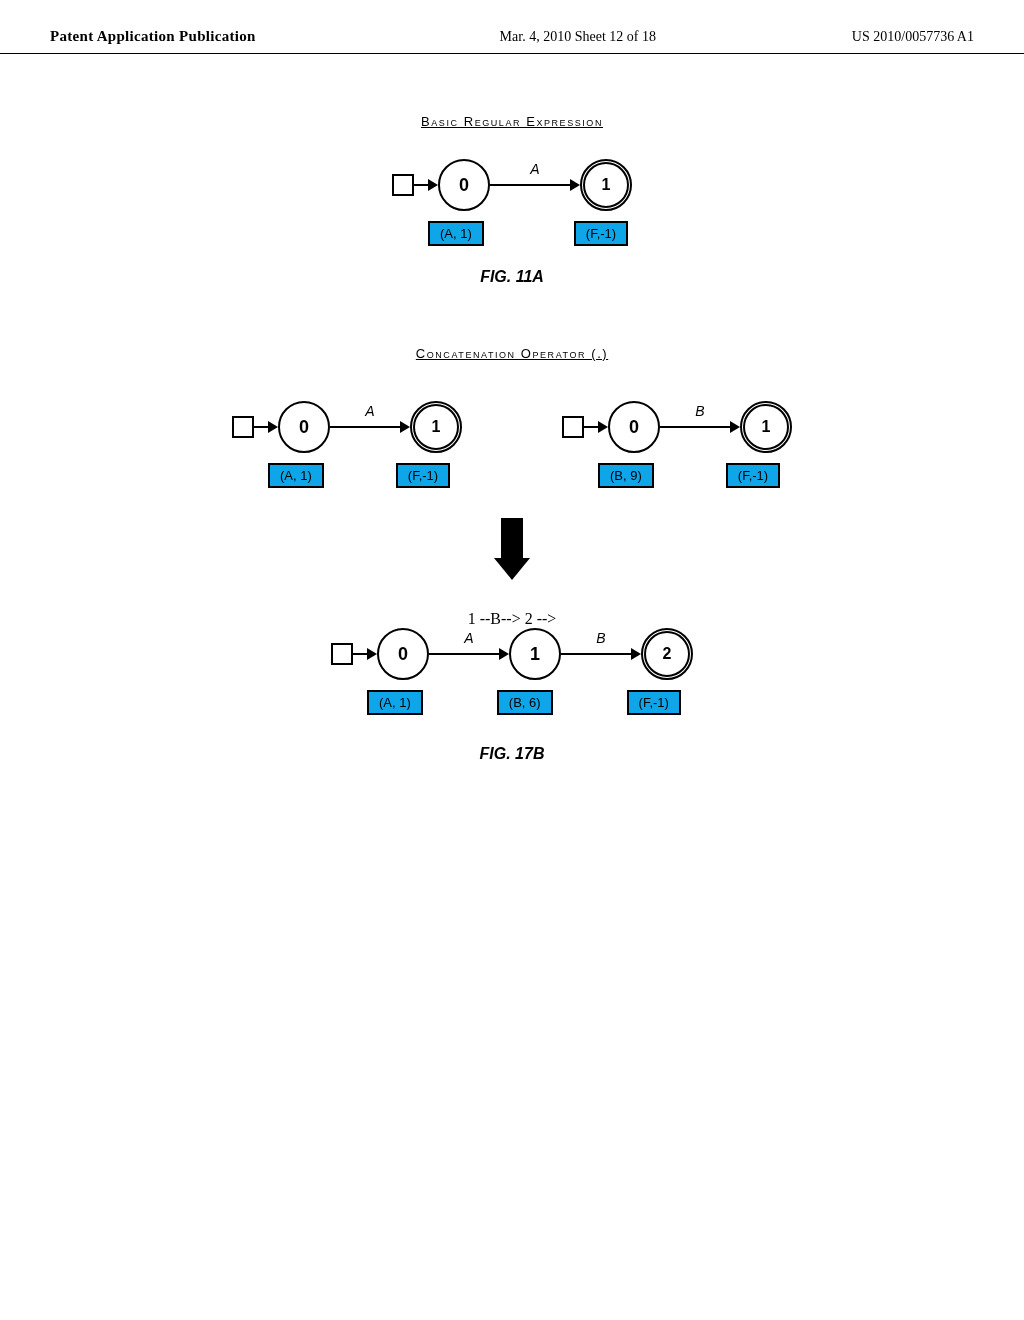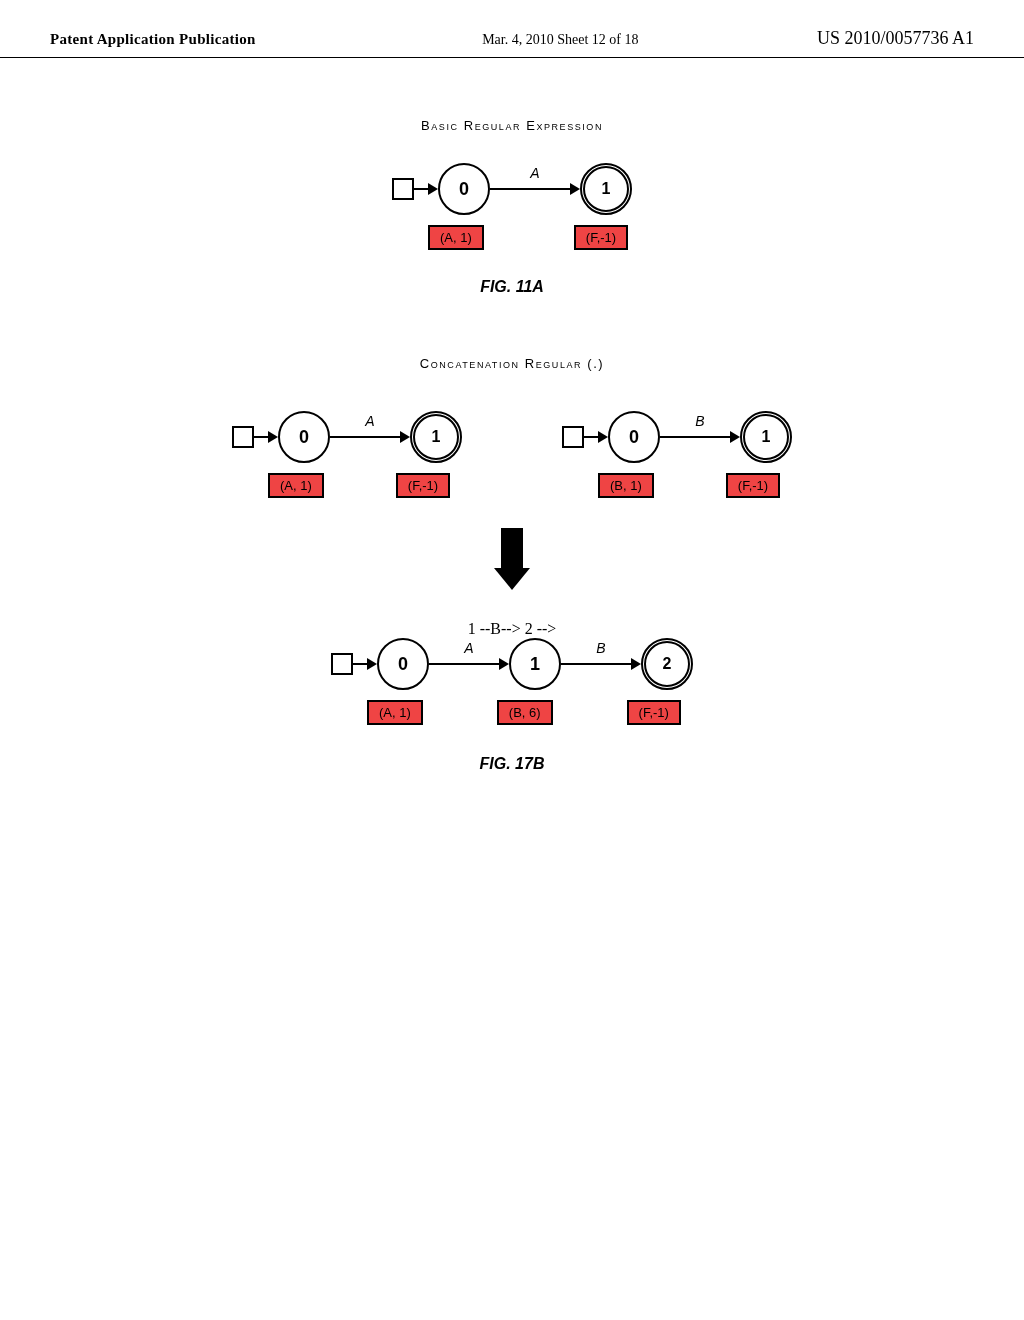--- a/index.html
+++ b/index.html
@@ -24,39 +24,40 @@
     .header-left {
       font-weight: 900;
       font-size: 15px;
       letter-spacing: 0.02em;
     }
     .header-center {
       font-size: 14px;
       margin-left: 48px;
     }
     .header-right {
-      font-size: 18px;
+      font-size: 14px;
     }
 
     
     .content {
       padding: 40px 80px;
       display: flex;
       flex-direction: column;
       align-items: center;
     }
 
     
     .section-title {
       font-size: 13px;
       letter-spacing: 0.12em;
       font-variant: small-caps;
       text-align: center;
       margin-bottom: 30px;
       font-family: Arial, sans-serif;
+      text-decoration: underline;
     }
 
     
     .fig-caption {
       font-style: italic;
       font-weight: bold;
       font-size: 16px;
       text-align: center;
       margin-top: 18px;
       font-family: Arial, sans-serif;
@@ -120,21 +121,21 @@
       font-style: italic;
       font-family: Arial, sans-serif;
     }
 
     
     .state-box {
       border: 2px solid #000;
       padding: 3px 10px;
       font-size: 13px;
       font-family: Arial, sans-serif;
-      background: #ef4444;
+      background: #0ea5e9;
     }
 
     
     .section1 {
       width: 100%;
       display: flex;
       flex-direction: column;
       align-items: center;
       margin-top: 20px;
     }
@@ -246,25 +247,25 @@
 
       <div style="display:flex; gap:0; margin-top:10px; width: 100%; justify-content: flex-start; padding-left: 36px;">
         <div style="display:flex; gap:0; align-items:center;">
           <div class="state-box">(A, 1)</div>
           <div style="width: 90px;"></div>
           <div class="state-box">(F,-1)</div>
         </div>
       </div>
     </div>
 
-    <div class="fig-caption" style="margin-top:28px;">FIG. 11A</div>
+    <div class="fig-caption" style="margin-top:22px;">FIG. 11A</div>
   </div>
 
   <div class="section2">
-    <div class="section-title">Concatenation Regular (.)</div>
+    <div class="section-title">Concatenation Operator (.)</div>
 
     
     <div style="display:flex; align-items:flex-start; gap:100px; margin-top:10px;">
 
       <div style="display:flex; flex-direction:column; align-items:flex-start;">
         <div style="display:flex; align-items:center;">
 
           <div class="entry-horiz">
             <div class="entry-rect"></div>
             <div class="entry-stem"></div>
@@ -311,21 +312,21 @@
             <div class="arrow-line" style="width:70px;"></div>
             <div class="arrow-head"></div>
           </div>
 
           <div class="node-outer double-circle">
             <span class="node-label">1</span>
           </div>
         </div>
 
         <div style="display:flex; margin-top:10px; padding-left:36px; gap:0;">
-          <div class="state-box">(B, 1)</div>
+          <div class="state-box">(B, 9)</div>
           <div style="width:72px;"></div>
           <div class="state-box">(F,-1)</div>
         </div>
       </div>
     </div>
 
     
     <div class="down-arrow" style="margin: 30px 0;">
       <div class="down-arrow-shaft"></div>
       <div class="down-arrow-head"></div>

